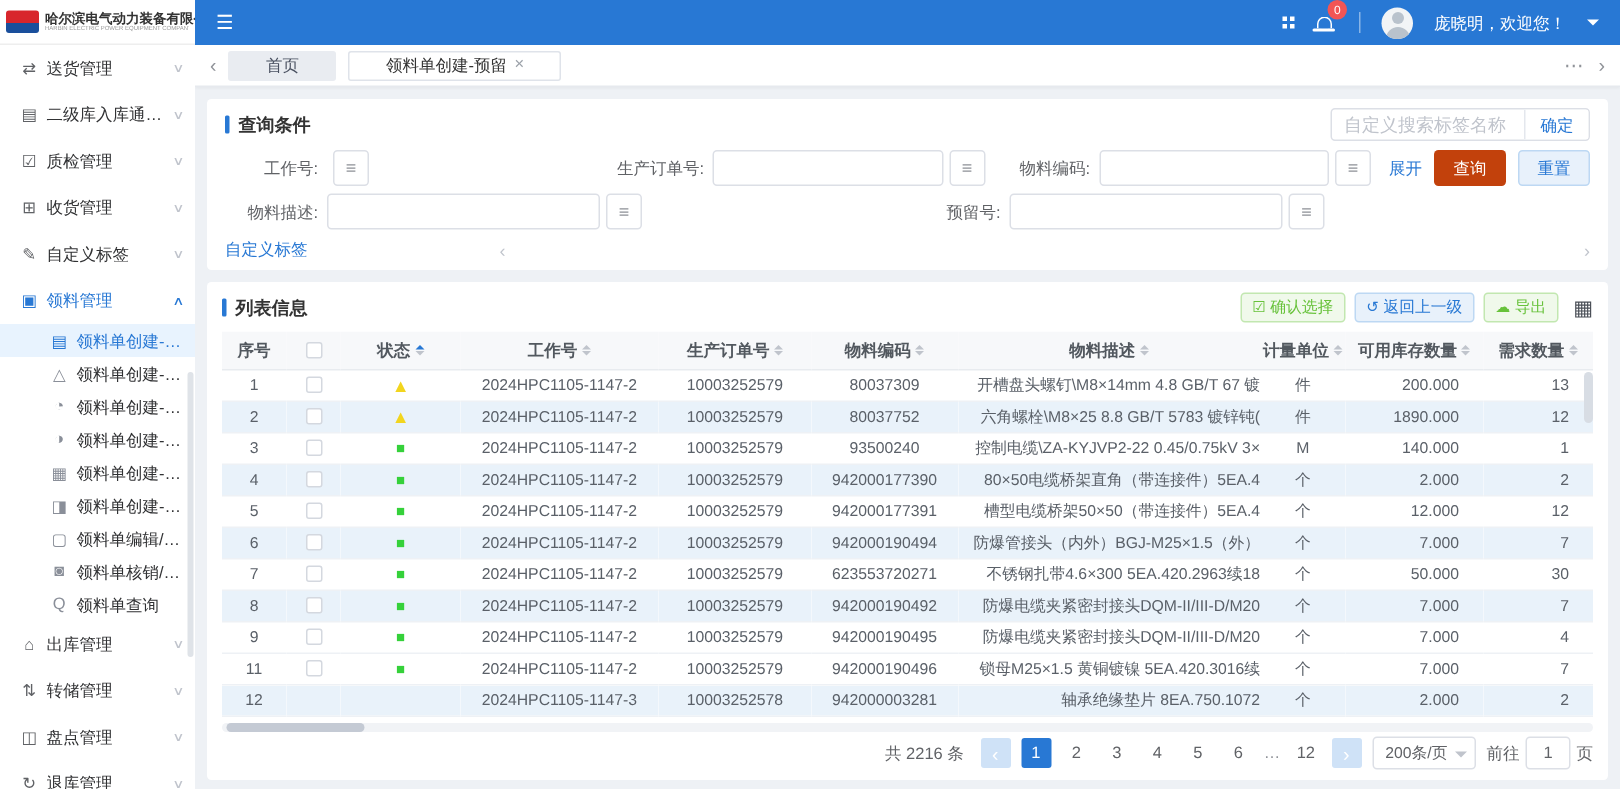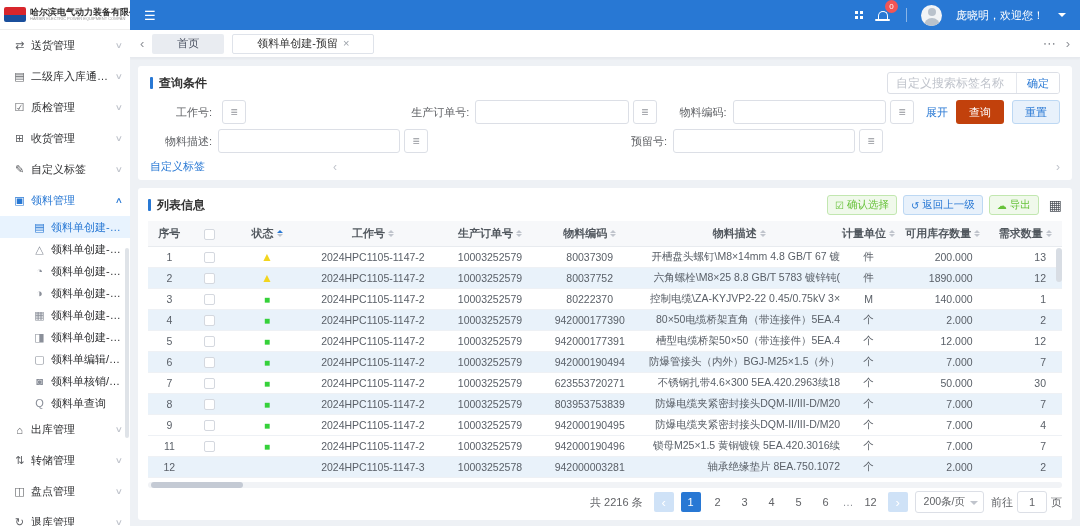--- a/index.html
+++ b/index.html
@@ -419,21 +419,21 @@
                   <td class="cell-center">件</td>
                   <td class="cell-right">1890.000</td>
                   <td class="cell-right">12</td>
                 </tr>
                 <tr>
                   <td class="cell-center">3</td>
                   <td class="cell-center"><span class="checkbox"></span></td>
                   <td class="cell-center"><span class="status-ok">■</span></td>
                   <td class="cell-center">2024HPC1105-1147-2</td>
                   <td class="cell-center">10003252579</td>
-                  <td class="cell-center">80222370</td>
+                  <td class="cell-center">93500240</td>
                   <td class="cell-left">控制电缆\ZA-KYJVP2-22 0.45/0.75kV 3×</td>
                   <td class="cell-center">M</td>
                   <td class="cell-right">140.000</td>
                   <td class="cell-right">1</td>
                 </tr>
                 <tr class="even">
                   <td class="cell-center">4</td>
                   <td class="cell-center"><span class="checkbox"></span></td>
                   <td class="cell-center"><span class="status-ok">■</span></td>
                   <td class="cell-center">2024HPC1105-1147-2</td>
@@ -479,21 +479,21 @@
                   <td class="cell-center">个</td>
                   <td class="cell-right">50.000</td>
                   <td class="cell-right">30</td>
                 </tr>
                 <tr class="even">
                   <td class="cell-center">8</td>
                   <td class="cell-center"><span class="checkbox"></span></td>
                   <td class="cell-center"><span class="status-ok">■</span></td>
                   <td class="cell-center">2024HPC1105-1147-2</td>
                   <td class="cell-center">10003252579</td>
-                  <td class="cell-center">803953753839</td>
+                  <td class="cell-center">942000190492</td>
                   <td class="cell-left">防爆电缆夹紧密封接头DQM-II/III-D/M20</td>
                   <td class="cell-center">个</td>
                   <td class="cell-right">7.000</td>
                   <td class="cell-right">7</td>
                 </tr>
                 <tr>
                   <td class="cell-center">9</td>
                   <td class="cell-center"><span class="checkbox"></span></td>
                   <td class="cell-center"><span class="status-ok">■</span></td>
                   <td class="cell-center">2024HPC1105-1147-2</td>

